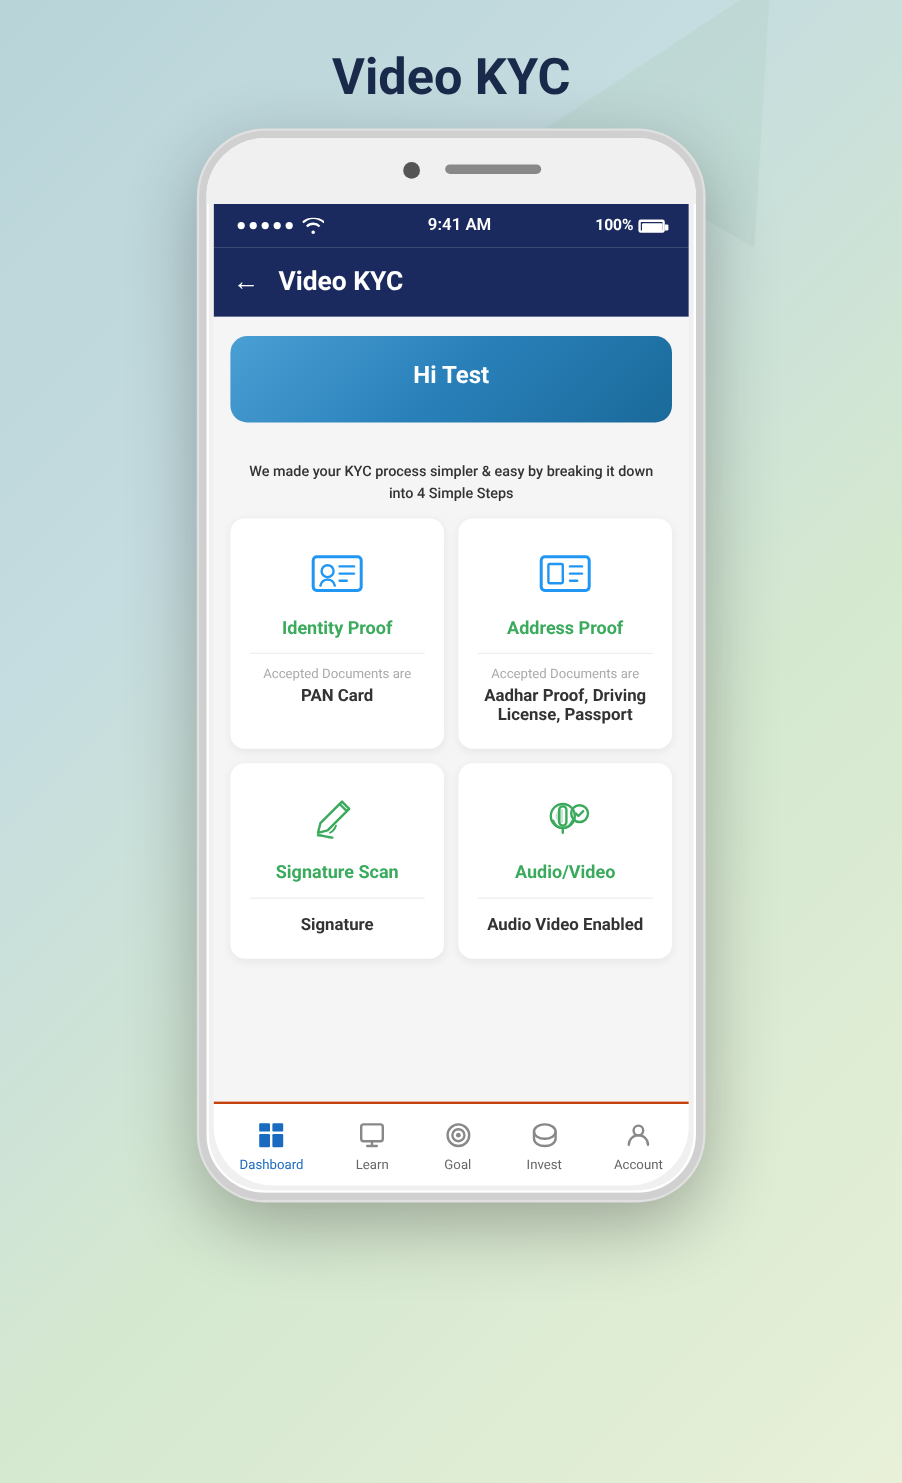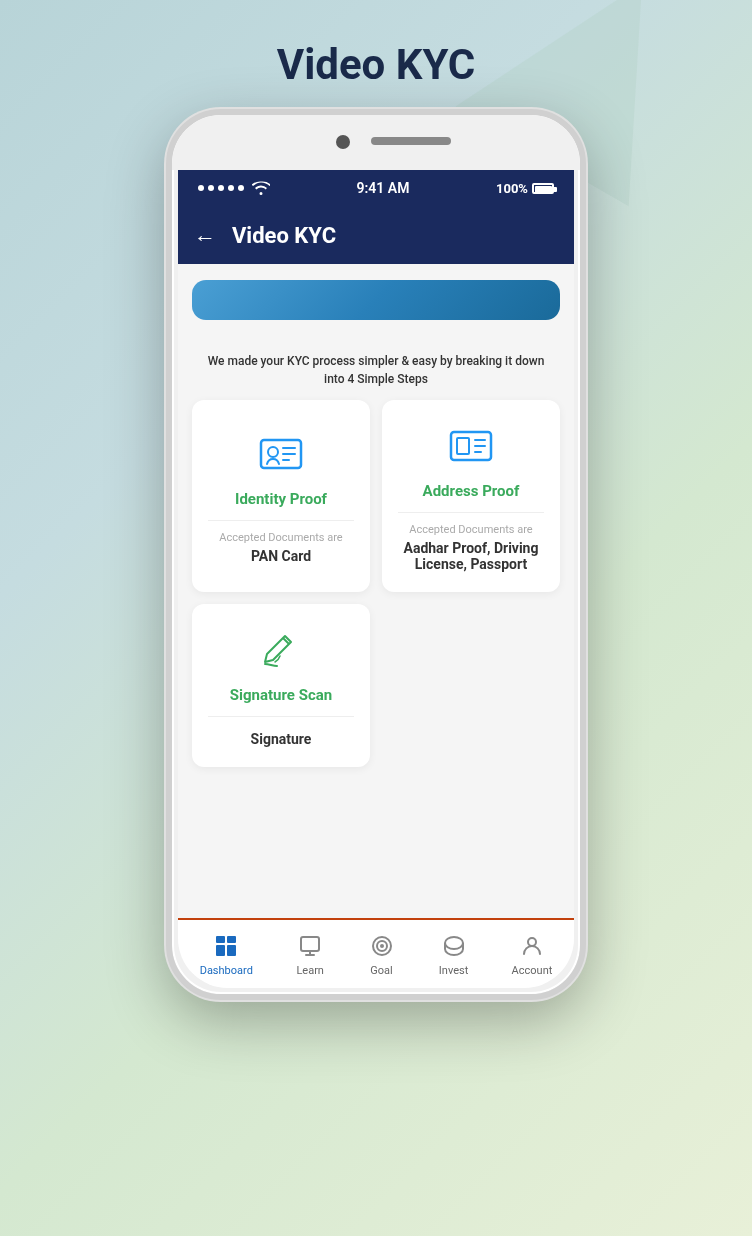--- a/index.html
+++ b/index.html
@@ -275,21 +275,20 @@
     }
 
     .kyc-card {
       background: white;
       border-radius: 12px;
       padding: 20px 16px;
       display: flex;
       flex-direction: column;
       align-items: center;
       box-shadow: 0 2px 8px rgba(0,0,0,0.06);
-      justify-content: center;
     }
 
     .card-icon {
       width: 52px;
       height: 52px;
       margin-bottom: 10px;
       display: flex;
       align-items: center;
       justify-content: center;
     }
@@ -402,20 +401,21 @@
     </div>
 
     <div class="app-header">
       <span class="back-arrow">←</span>
       <span class="header-title">Video KYC</span>
     </div>
 
     <div class="screen-content">
 
       <div class="welcome-banner">
+        <div class="welcome-name">Hi Test</div>
       </div>
 
       <div class="kyc-desc">We made your KYC process simpler &amp; easy by breaking it down into 4 Simple Steps</div>
 
       <div class="cards-grid">
 
         <div class="kyc-card">
           <div class="card-icon">
             <svg width="48" height="48" viewBox="0 0 48 48" fill="none">
               <rect x="4" y="10" width="40" height="28" rx="3" stroke="#2196F3" stroke-width="2.5" fill="none"></rect>
@@ -456,20 +456,37 @@
               <path d="M26 12l6 6" stroke="#3aaa5c" stroke-width="2"></path>
               <path d="M18 36c2-1 4-3 5-6" stroke="#3aaa5c" stroke-width="1.5" stroke-linecap="round"></path>
             </svg>
           </div>
           <div class="card-title">Signature Scan</div>
           <div class="card-divider"></div>
           <div class="card-docs-label"></div>
           <div class="card-docs-value">Signature</div>
         </div>
 
+        <div class="kyc-card">
+          <div class="card-icon">
+            <svg width="48" height="48" viewBox="0 0 48 48" fill="none">
+              <circle cx="22" cy="22" r="10" stroke="#3aaa5c" stroke-width="2" fill="none"></circle>
+              <path d="M16 22c0-3.3 2.7-6 6-6v12c-3.3 0-6-2.7-6-6z" fill="#3aaa5c" opacity="0.3"></path>
+              <rect x="19" y="14" width="6" height="16" rx="3" stroke="#3aaa5c" stroke-width="2" fill="none"></rect>
+              <path d="M14 26c1.5 4 5 6 8 6s6.5-2 8-6" stroke="#3aaa5c" stroke-width="2" stroke-linecap="round" fill="none"></path>
+              <line x1="22" y1="32" x2="22" y2="36" stroke="#3aaa5c" stroke-width="2" stroke-linecap="round"></line>
+              <circle cx="36" cy="20" r="7" stroke="#3aaa5c" stroke-width="2" fill="none"></circle>
+              <path d="M33 20l2 2 4-4" stroke="#3aaa5c" stroke-width="2" stroke-linecap="round" stroke-linejoin="round"></path>
+            </svg>
+          </div>
+          <div class="card-title">Audio/Video</div>
+          <div class="card-divider"></div>
+          <div class="card-docs-label"></div>
+          <div class="card-docs-value">Audio Video Enabled</div>
+        </div>
 
       </div>
     </div>
 
     <div class="bottom-nav">
 
       <div class="nav-item active">
         <div class="nav-icon">
           <svg width="24" height="24" viewBox="0 0 24 24" fill="none">
             <rect x="2" y="2" width="9" height="7" rx="1" fill="#1a6abf"></rect>

